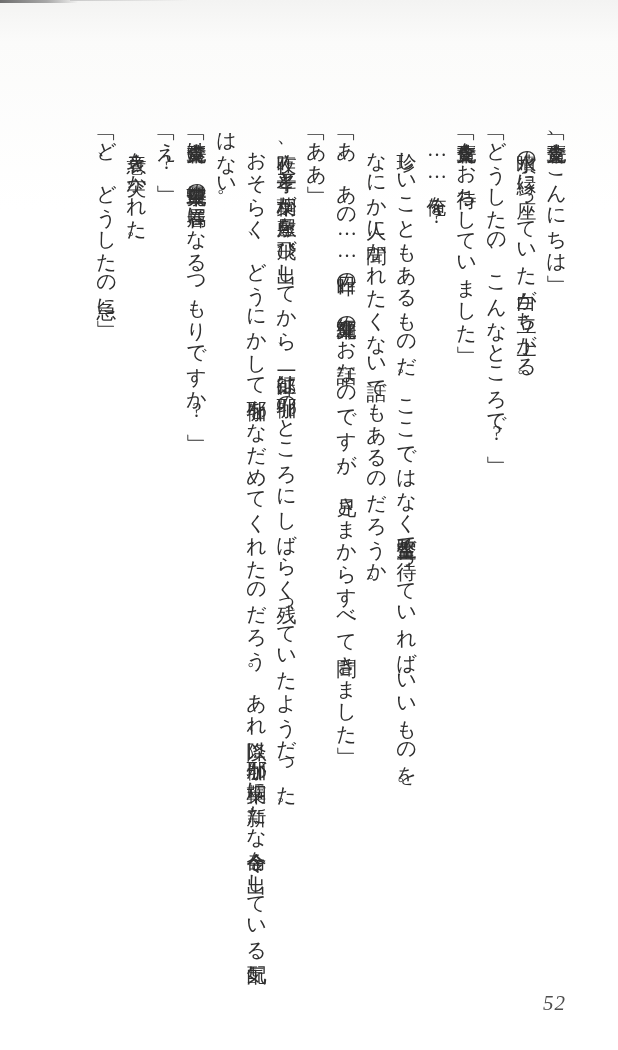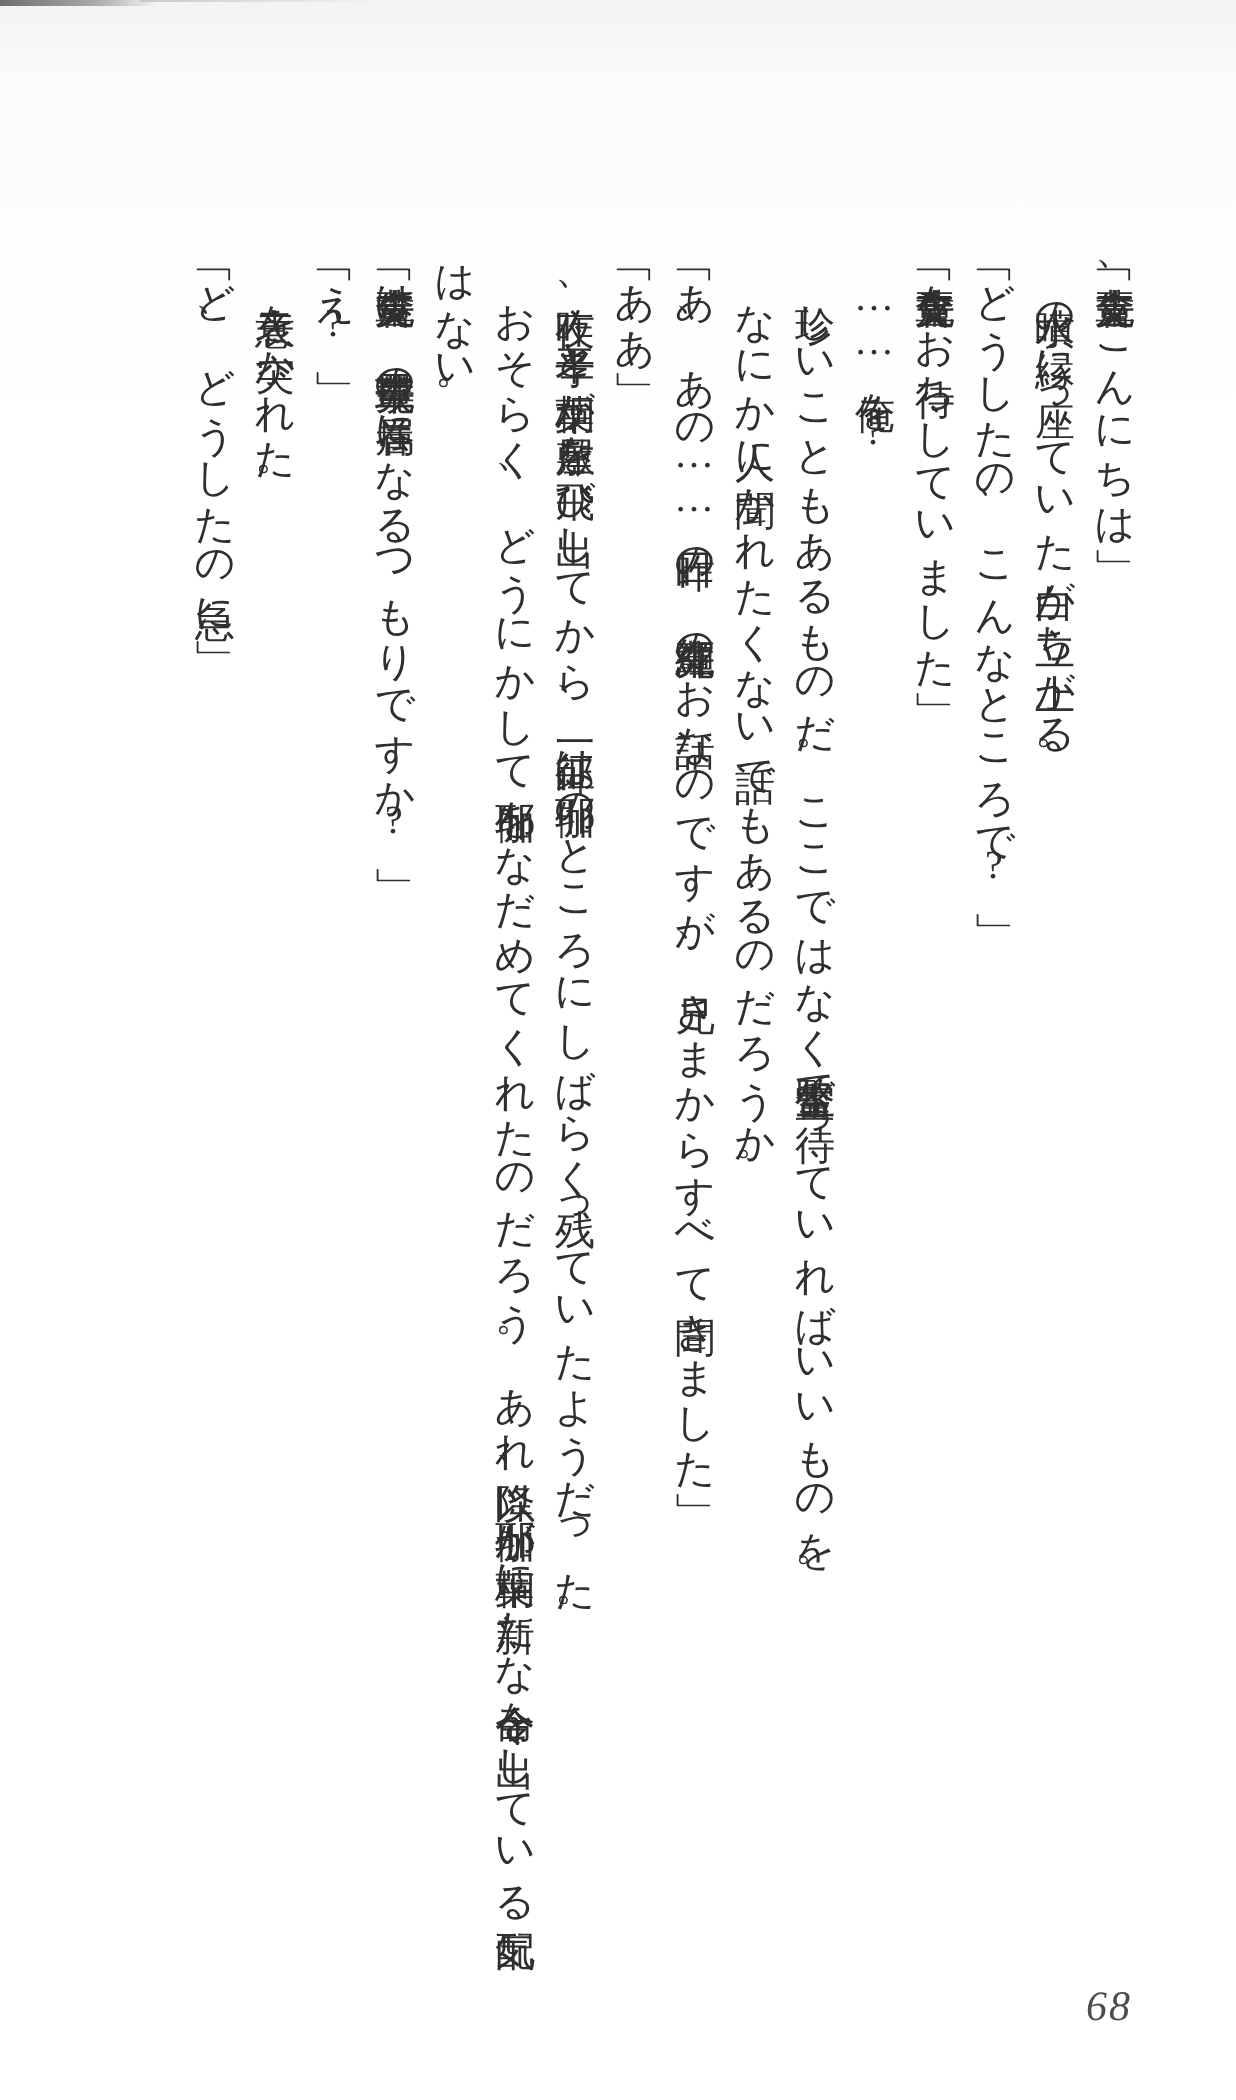--- a/index.html
+++ b/index.html
@@ -88,14 +88,14 @@
       <p class="dialogue">「あ、あの……昨日の、紅瀬先輩のお話なのですが、兄さまからすべて聞きました」</p>
       <p class="dialogue">「ああ」</p>
       <p class="narrative">昨夜、孝平と桐葉が屋敷を飛び出してから、征一郎は伽耶のところにしばらく残っていたようだった。</p>
       <p class="narrative">おそらく、どうにかして伽耶をなだめてくれたのだろう。あれ以降、伽耶が桐葉に新たな命令を出している気配はない。</p>
       <p class="dialogue">「支倉先輩は、瑛里華先輩の眷属になるつもりですか?」</p>
       <p class="dialogue">「え?」</p>
       <p class="narrative">意表を突かれた。</p>
       <p class="dialogue">「ど、どうしたの急に」</p>
     </div>
 
-  <div class="page-number">68</div>
+  <div class="page-number">52</div>
 </div>
 
 </body></html>

